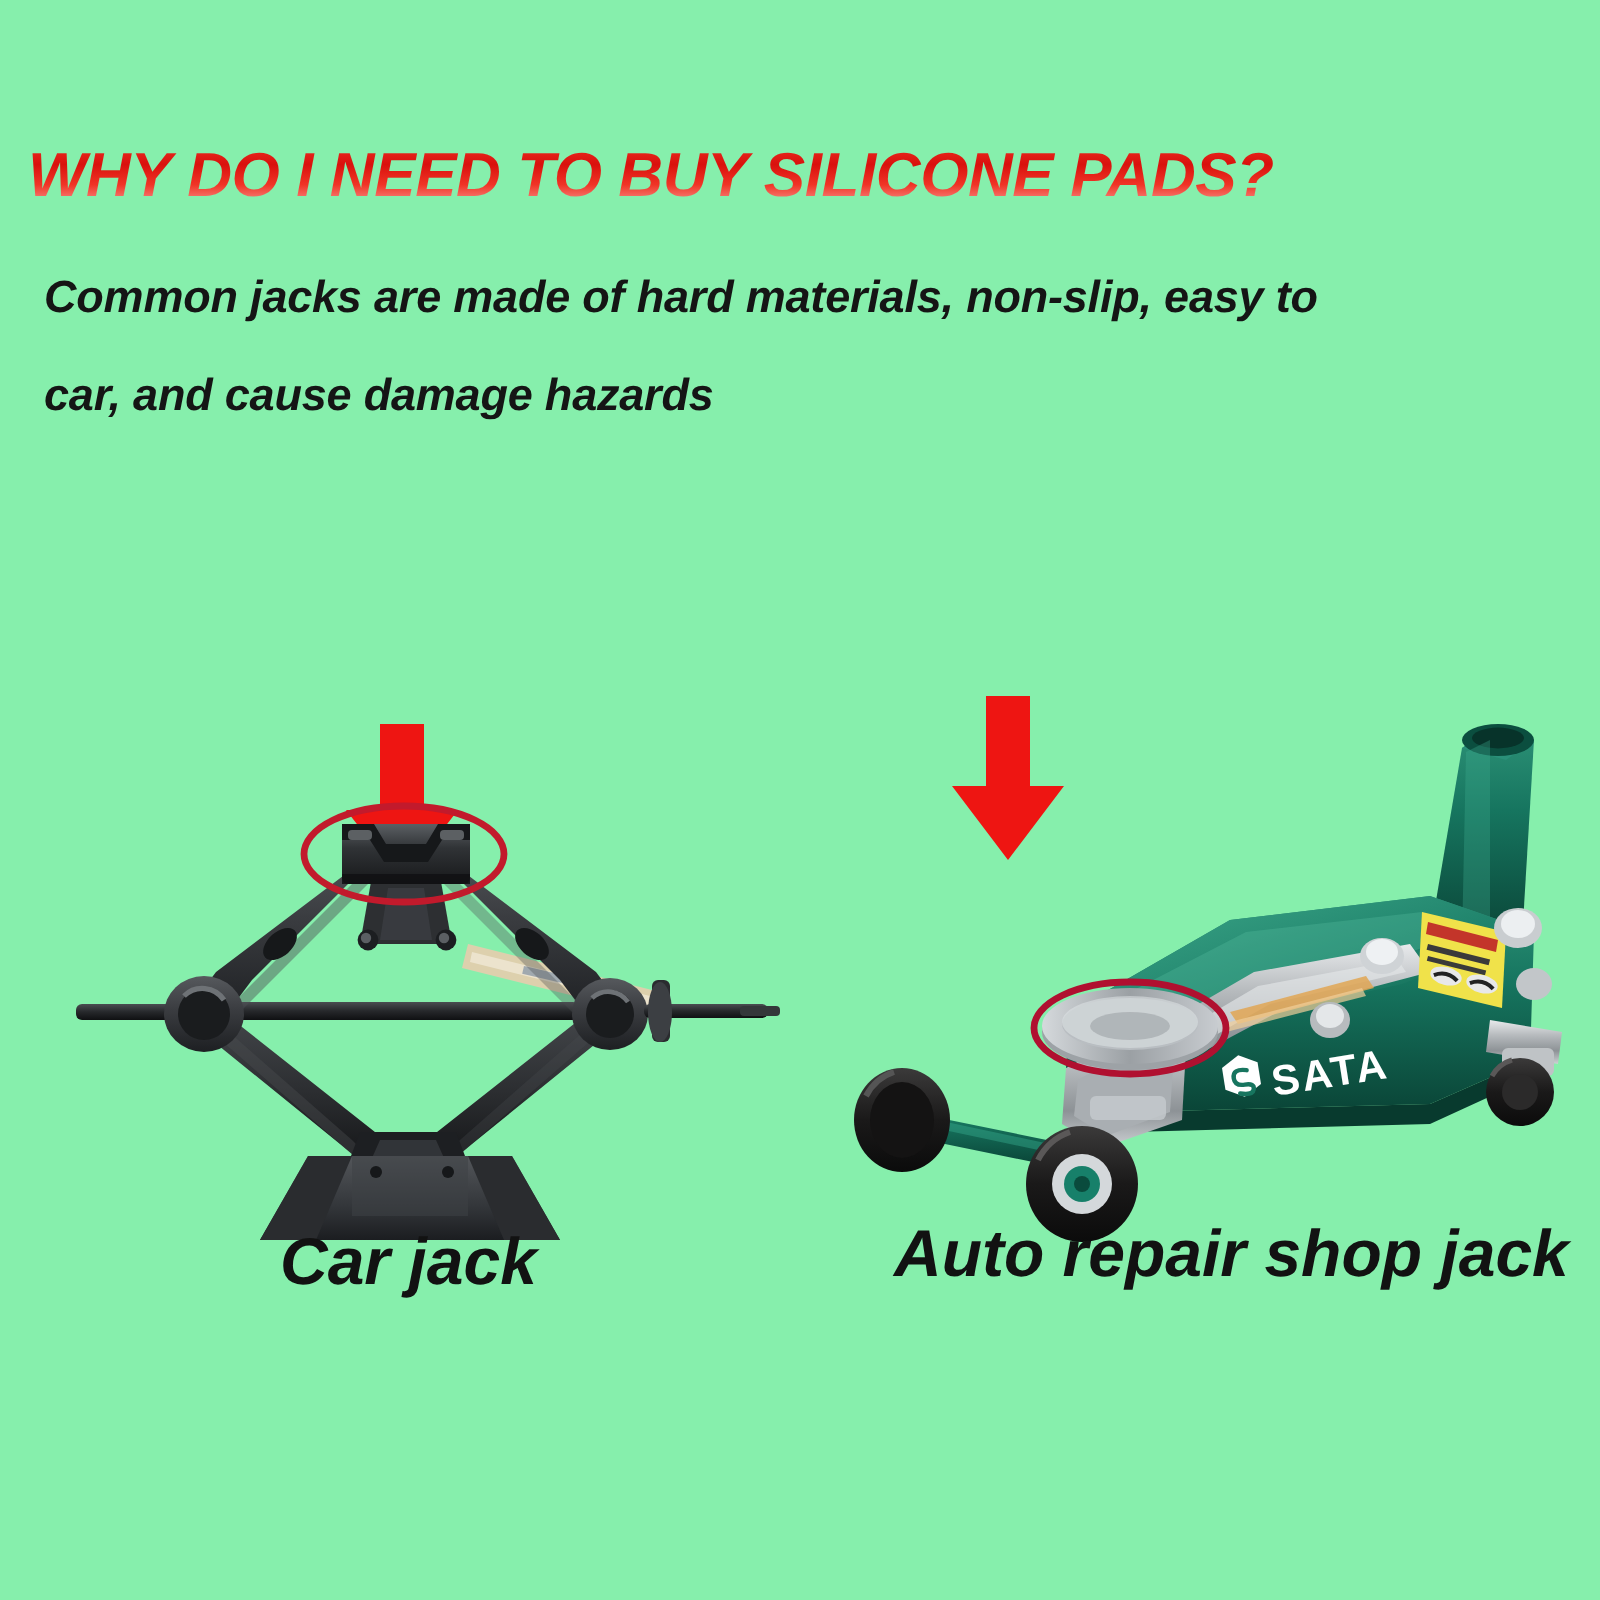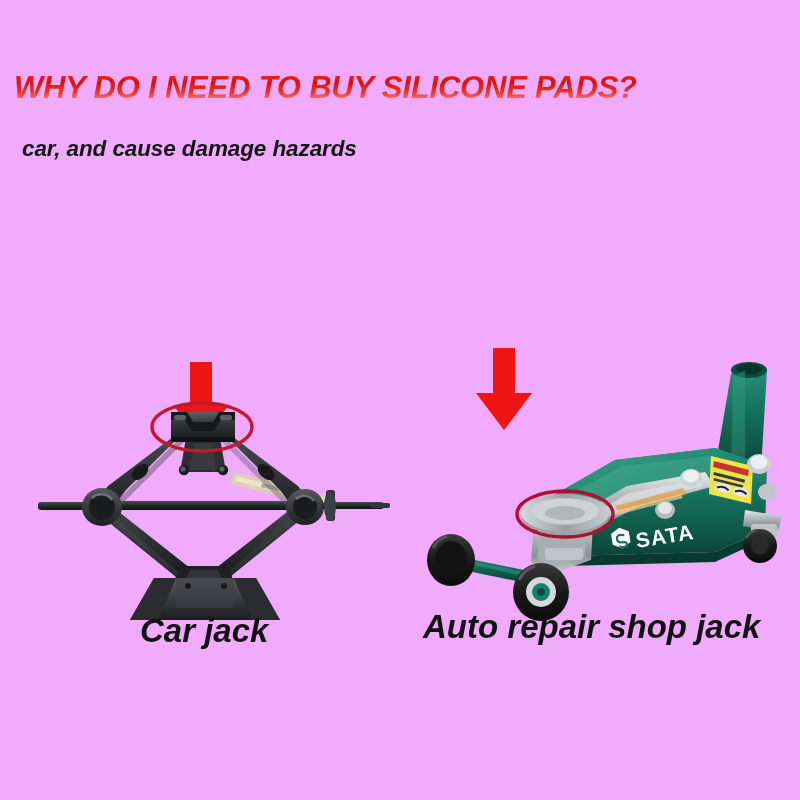--- a/index.html
+++ b/index.html
@@ -11,21 +11,21 @@
     width: 800px;
     height: 800px;
     font-family: "Liberation Sans", sans-serif;
     overflow: hidden;
     position: relative;
   }
   #page {
     position: relative;
     width: 800px;
     height: 800px;
-    background: #f0abfc;
+    background: #86efac;
   }
 
   
   .headline {
     position: absolute;
     left: 14px;
     top: 70px;
     font-size: 31px;
     font-weight: bold;
     font-style: italic;
@@ -75,32 +75,33 @@
 
   .caption {
     position: absolute;
     font-size: 33px;
     font-weight: bold;
     font-style: italic;
     color: #121212;
     white-space: nowrap;
   }
   .cap-left  { left: 140px; top: 612px; }
-  .cap-right { left: 423px; top: 608px; }
+  .cap-right { left: 447px; top: 608px; }
 
   svg { display: block; overflow: visible; }
 </style>
 </head>
 <body>
 
 <div id="page">
 
   <div class="headline" style="background: linear-gradient(rgb(240, 52, 38) 0%, rgb(217, 17, 13) 34%, rgb(240, 52, 38) 62%, rgb(251, 183, 177) 100%) text; -webkit-text-fill-color: transparent; color: transparent;">WHY DO I NEED TO BUY SILICONE PADS?</div>
 
   <div class="body-copy">
+    <div class="body-line">Common jacks are made of hard materials, non-slip, easy to</div>
     <div class="body-line">car, and cause damage hazards</div>
   </div>
 
   <div class="figures">
 
     <div class="figure fig-left">
       <svg viewBox="0 0 370 320" width="370" height="320">
         <defs>
           <linearGradient id="steelA" x1="0" y1="0" x2="0" y2="1">
             <stop offset="0%" stop-color="#56595d"></stop>

